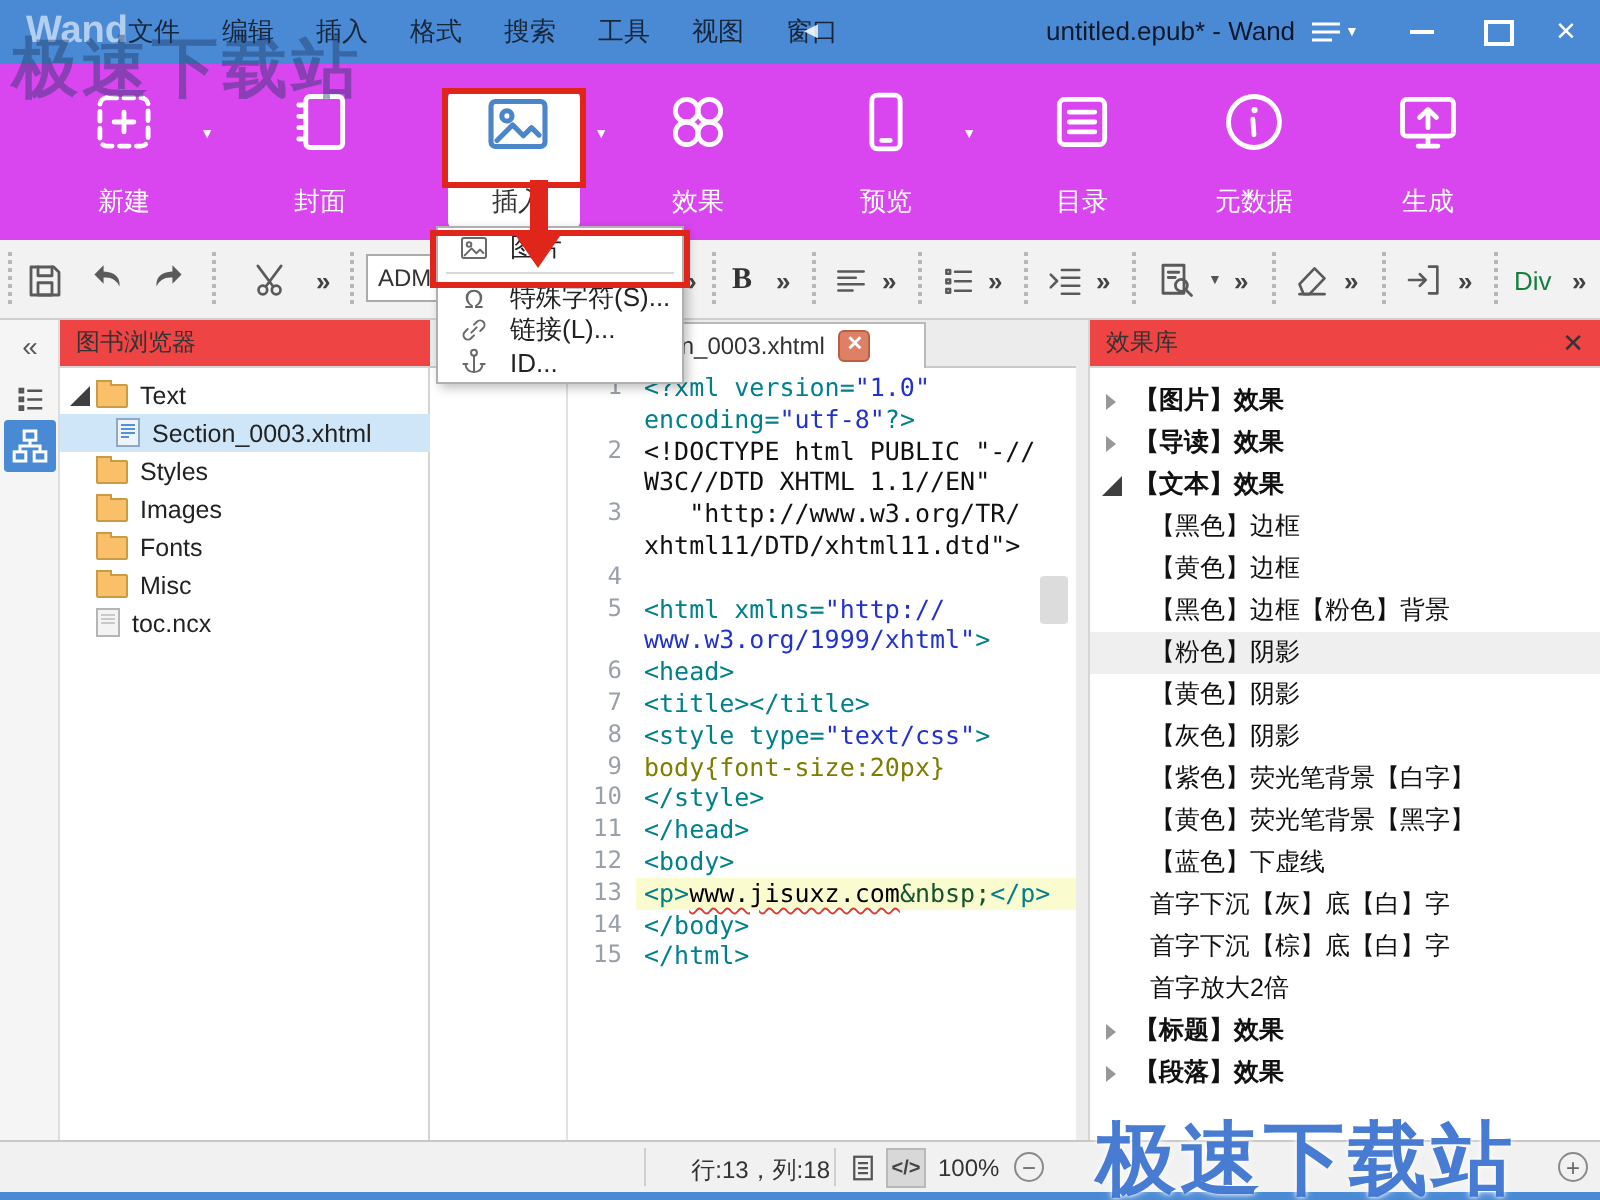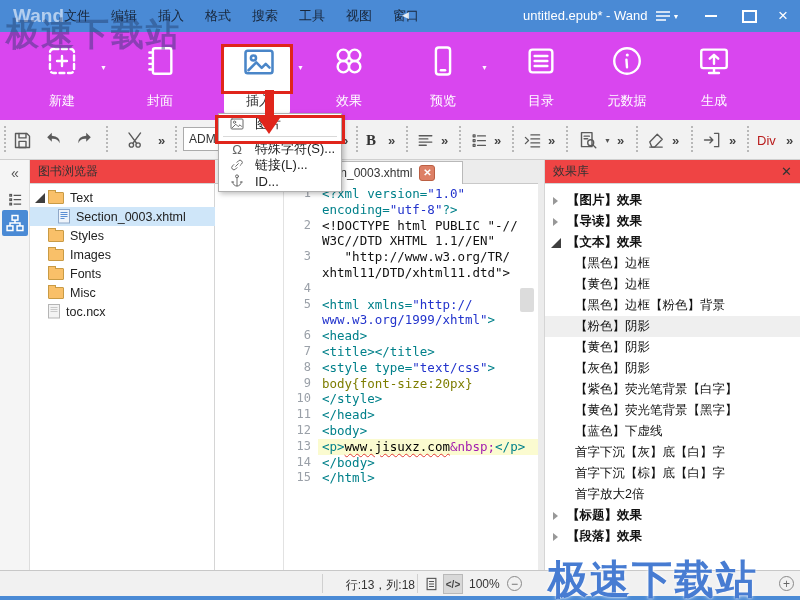--- a/index.html
+++ b/index.html
@@ -4,21 +4,21 @@
 <style>
   html,body{margin:0;padding:0;background:#888;}
   .window{position:relative;width:800px;height:600px;background:#fff;overflow:hidden;
     font-family:"Liberation Sans",sans-serif;-webkit-font-smoothing:antialiased;}
   
   .titlebar{position:absolute;left:0;top:0;width:800px;height:32px;background:#4a8ad5;}
   .logo{position:absolute;left:13px;top:5px;font-size:19px;font-weight:bold;color:rgba(235,243,252,.65);}
   .menubar{position:absolute;left:64px;top:0;height:32px;display:flex;align-items:center;column-gap:21px;}
   .menu-item{font-size:13px;color:#18263a;cursor:default;}
   .ribbon-ic{position:absolute;left:402px;top:10px;font-size:9px;color:rgba(255,255,255,.85);}
-  .wtitle{position:absolute;left:523px;top:8px;font-size:13px;color:#ffffff;}
+  .wtitle{position:absolute;left:523px;top:8px;font-size:13px;color:#0f172a;}
   .winbtn{position:absolute;top:0;height:32px;width:30px;display:flex;align-items:center;justify-content:center;color:#fff;}
   .wb-menu{left:652px;} .wb-min{left:696px;} .wb-max{left:734px;} .wb-close{left:768px;font-size:17px;}
   .minbar{display:inline-block;width:12px;border-top:2px solid #fff;}
   .maxbox{display:inline-block;width:11px;height:9px;border:2px solid #fff;}
   .wb-menu .caret{font-size:7px;margin-left:2px;}
   
   .toolbar-main{position:absolute;left:0;top:32px;width:800px;height:88px;background:#d946ef;}
   .insert-white-box{position:absolute;left:224px;top:14px;width:66px;height:68px;background:#fff;border-radius:3px;}
   .tool-btn{position:absolute;top:8px;width:70px;height:78px;color:#fff;text-align:center;cursor:default;}
   .tool-btn .ticon{display:block;height:44px;padding-top:4px;}
@@ -27,21 +27,21 @@
   .tool-btn.active{color:#4a86c8;}
   .tool-btn.active .tlabel{color:#333;}
   .tcaret{position:absolute;right:-10px;top:24px;font-size:7px;color:rgba(255,255,255,.95);}
   
   .toolbar-edit{position:absolute;left:0;top:120px;width:800px;height:40px;background:#f2f2f2;border-bottom:1px solid #cfcfcf;box-sizing:border-box;}
   .et{position:absolute;top:8px;height:24px;display:flex;align-items:center;justify-content:center;color:#555;}
   .et svg{stroke:#5a5a5a;fill:none;stroke-width:1.6;stroke-linecap:round;stroke-linejoin:round;}
   .vsep{position:absolute;top:6px;height:26px;width:0;border-left:2px dotted #b8b8b8;}
   .ovf{font-size:13px;font-weight:bold;color:#444;}
   .bold-b{font-size:15px;font-weight:bold;color:#333;font-family:"Liberation Serif",serif;}
-  .div-t{font-size:13px;color:#b91c1c;}
+  .div-t{font-size:13px;color:#15803d;}
   .combo{position:absolute;left:183px;top:7px;width:120px;height:24px;background:#fff;border:1px solid #ababab;
     font-size:12px;color:#333;display:flex;align-items:center;padding-left:5px;box-sizing:border-box;}
   
   .content{position:absolute;left:0;top:160px;width:800px;height:410px;}
   .sidestrip{position:absolute;left:0;top:0;width:30px;height:410px;background:#f5f5f5;border-right:1px solid #ddd;box-sizing:border-box;}
   .ss-ic{position:absolute;left:0;width:30px;text-align:center;color:#555;}
   .ss-collapse{top:5px;font-size:14px;}
   .ss-list{top:32px;}
   .ss-tree{top:50px;left:2px;width:26px;height:26px;background:#4a8ad5;border-radius:2px;display:flex;align-items:center;justify-content:center;}
   .panel-hdr{position:absolute;top:0;height:24px;background:#ef4444;border-bottom:1px solid #d5d5d5;box-sizing:border-box;
@@ -64,21 +64,21 @@
     display:flex;align-items:center;font-size:12px;color:#333;padding:0 6px;box-sizing:border-box;}
   .tab-close{margin-left:7px;width:14px;height:14px;background:#dd8066;border:1px solid #bb5f43;border-radius:3px;color:#fff;
     font-size:10px;font-weight:bold;display:flex;align-items:center;justify-content:center;line-height:1;}
   .lmargin{position:absolute;left:0;top:24px;width:68px;bottom:0;border-right:1px solid #e2e2e2;}
   .code-area{position:absolute;left:69px;top:26px;right:0;font-family:"DejaVu Sans Mono","Liberation Mono",monospace;font-size:12.5px;}
   .crow{display:flex;height:15.8px;line-height:15.8px;}
   .num{width:27px;flex:none;text-align:right;padding-right:7px;color:#9aa0a8;font-size:12px;}
   .lbody{flex:1;white-space:pre;padding-left:4px;}
   .lbody.hl{background:#fbfbd0;}
   .tk-tag{color:#00808a;} .tk-str{color:#2233cc;} .tk-txt{color:#111;} .tk-css{color:#7d7d00;}
-  .tk-ent{color:#a21caf;}
+  .tk-ent{color:#14532d;}
   .tk-url{color:#000;text-decoration:underline wavy #e03a2f 1px;text-underline-offset:2px;}
   .ed-scroll{position:absolute;right:4px;top:128px;width:14px;height:24px;background:#dcdcdc;border-radius:2px;}
   .splitter{position:absolute;left:538px;top:0;width:7px;height:410px;background:#ececec;border-right:1px solid #d5d5d5;box-sizing:border-box;}
   
   .effects{position:absolute;left:545px;top:0;width:255px;height:410px;background:#fff;}
   .effects .panel-hdr{left:0;width:255px;justify-content:space-between;}
   .fx-close{font-size:13px;color:#333;}
   .fx-tree{position:absolute;left:0;top:30px;width:255px;}
   .erow{height:21px;display:flex;align-items:center;font-size:12.5px;color:#111;position:relative;}
   .erow.parent{padding-left:22px;font-weight:bold;}

